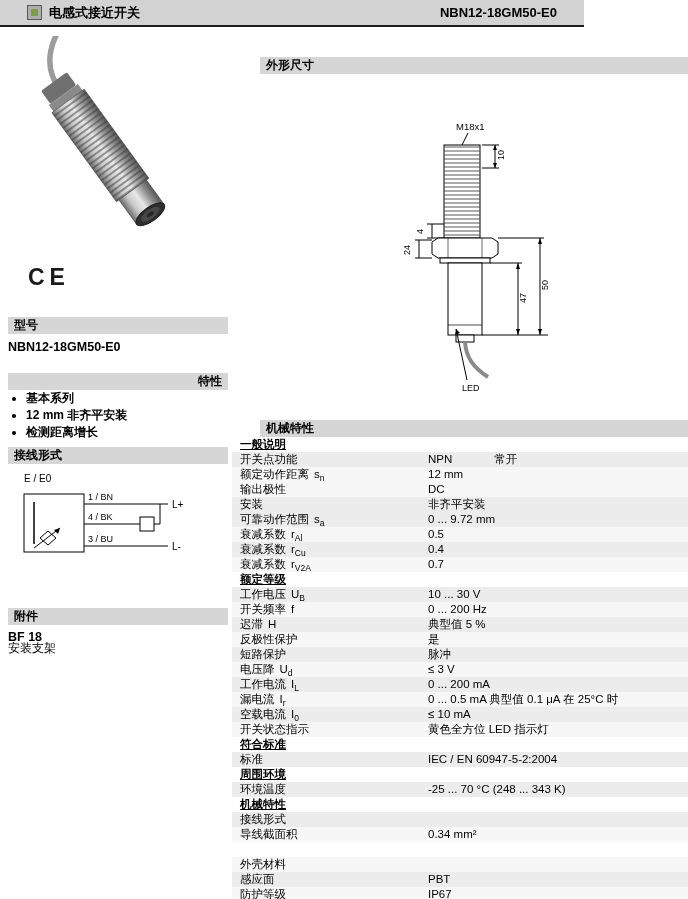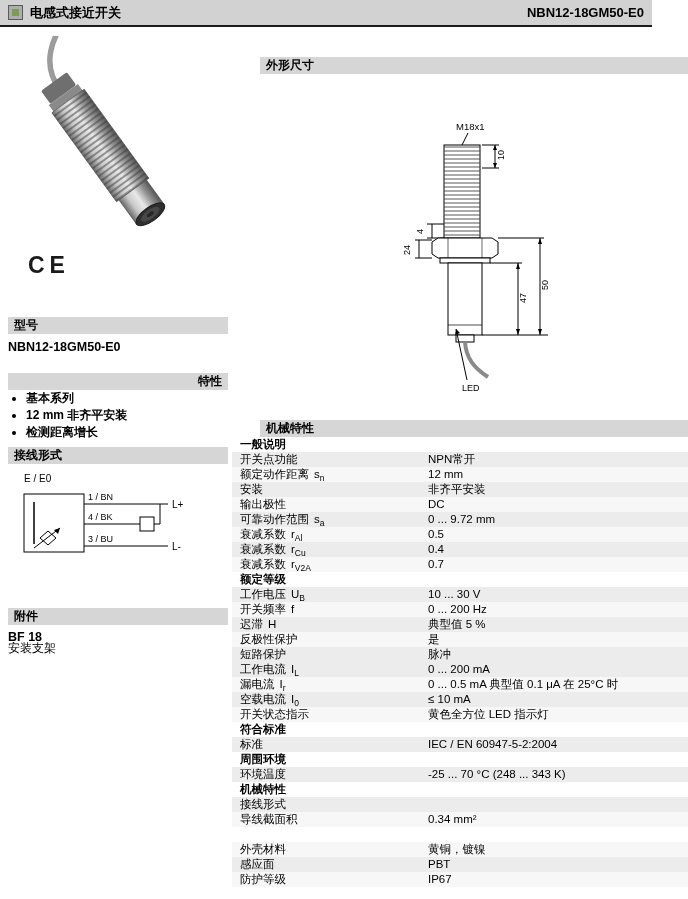--- a/index.html
+++ b/index.html
@@ -4,67 +4,67 @@
 <style>
   * { box-sizing: border-box; }
   html, body { margin: 0; padding: 0; }
   body {
     width: 688px; height: 899px; position: relative; overflow: hidden;
     background: #ffffff; color: #000;
     font-family: "Liberation Sans", "DejaVu Sans", sans-serif; font-size: 12px;
   }
   
   .header {
-    position: absolute; left: 0; top: 0; width: 652px; height: 27px;
+    position: absolute; left: 0; top: 0; width: 584px; height: 27px;
     background: #d2d2d2; border-bottom: 2px solid #1c1c1c;
-    display: flex; align-items: center; gap: 7px; padding: 0 8px;
+    display: flex; align-items: center; gap: 7px; padding: 0 27px;
   }
   .brand-icon { width: 15px; height: 15px; border: 1px solid #5a5a5a; background: #abaeA9; position: relative; flex: 0 0 auto; }
   .brand-icon::after { content: ""; position: absolute; left: 3px; top: 3px; right: 3px; bottom: 3px; background: #7d9c53; }
   .header-title { font-weight: bold; font-size: 13px; }
   .header-model { margin-left: auto; font-weight: bold; font-size: 13px; }
 
   
   .section-bar {
     position: absolute; height: 17px; background: #d6d6d6;
     font-weight: bold; font-size: 12px; line-height: 13px; padding: 2px 6px;
   }
   .lbar { left: 8px; width: 220px; }
   .rbar { left: 232px; width: 456px; margin-left: 28px; }
 
   
   #photo-box { position: absolute; left: 8px; top: 36px; width: 212px; height: 234px; }
-  #ce-mark { position: absolute; left: 28px; top: 252px; font-size: 23px; font-weight: bold; letter-spacing: 5px; color: #1a1a1a; }
+  #ce-mark { position: absolute; left: 28px; top: 264px; font-size: 23px; font-weight: bold; letter-spacing: 5px; color: #1a1a1a; }
   #model-bar { top: 317px; }
   #model-value { position: absolute; left: 8px; top: 340px; font-weight: bold; font-size: 12.5px; }
   #features-bar { top: 373px; text-align: right; }
   #features-list { position: absolute; left: 8px; top: 390px; margin: 0; padding-left: 18px; font-size: 12px; line-height: 17px; list-style: disc outside; font-weight: bold; }
   #conn-bar { top: 447px; }
   #wiring-svg { position: absolute; left: 10px; top: 468px; }
   #acc-bar { top: 608px; }
   #acc-name { position: absolute; left: 8px; top: 630px; font-weight: bold; font-size: 12.5px; }
   #acc-desc { position: absolute; left: 8px; top: 640px; font-size: 12px; }
 
   
   #dims-bar { top: 57px; }
   #dim-svg { position: absolute; left: 372px; top: 118px; }
   #tech-bar { top: 420px; }
 
   #spec-table { position: absolute; left: 232px; top: 437px; width: 456px; }
   .spec-group-title {
     height: 15px; line-height: 15px; font-weight: bold; font-size: 11.5px;
-    padding-left: 8px; background: #ffffff; white-space: nowrap;
+    padding-left: 8px; background: #ffffff; white-space: nowrap; text-decoration: underline;
   }
   .spec-row { display: flex; height: 15px; line-height: 15px; font-size: 11.5px; }
   .spec-row.a { background: #ececec; }
   .spec-row.b { background: #f7f7f7; }
   .spec-row.spacer { background: #ffffff; }
   .spec-row .label { width: 196px; flex: 0 0 auto; padding-left: 8px; white-space: nowrap; overflow: hidden; }
   .spec-row .value { flex: 1; white-space: nowrap; overflow: hidden; }
-  .spec-row .value2 { }
+  .spec-row .value2 { margin-left: 42px; }
   .sym { margin-left: 5px; }
   sub { font-size: 8.5px; line-height: 0; }
 
   svg text { font-family: "Liberation Sans", "DejaVu Sans", sans-serif; fill: #000; }
 </style>
 </head>
 <body>
 
 <div class="header">
   <span class="brand-icon"></span>
@@ -204,28 +204,28 @@
 <div id="spec-table">
     <div class="spec-group-title">一般说明</div>
     <div class="spec-row a">
       <div class="label">开关点功能</div>
       <div class="value">NPN<span class="value2">常开</span></div>
     </div>
     <div class="spec-row b">
       <div class="label">额定动作距离<span class="sym">s</span><sub>n</sub></div>
       <div class="value">12 mm</div>
     </div>
+    <div class="spec-row b">
+      <div class="label">输出极性</div>
+      <div class="value">DC</div>
+    </div>
     <div class="spec-row a">
       <div class="label">安装</div>
       <div class="value">非齐平安装</div>
     </div>
-    <div class="spec-row b">
-      <div class="label">输出极性</div>
-      <div class="value">DC</div>
-    </div>
     <div class="spec-row a">
       <div class="label">可靠动作范围<span class="sym">s</span><sub>a</sub></div>
       <div class="value">0 ... 9.72 mm</div>
     </div>
     <div class="spec-row b">
       <div class="label">衰减系数<span class="sym">r</span><sub>Al</sub></div>
       <div class="value">0.5</div>
     </div>
     <div class="spec-row a">
       <div class="label">衰减系数<span class="sym">r</span><sub>Cu</sub></div>
@@ -249,20 +249,24 @@
       <div class="value">典型值 5 %</div>
     </div>
     <div class="spec-row b">
       <div class="label">反极性保护</div>
       <div class="value">是</div>
     </div>
     <div class="spec-row a">
       <div class="label">短路保护</div>
       <div class="value">脉冲</div>
     </div>
+    <div class="spec-row b">
+      <div class="label">电压降<span class="sym">U</span><sub>d</sub></div>
+      <div class="value">≤ 3 V</div>
+    </div>
     <div class="spec-row a">
       <div class="label">工作电流<span class="sym">I</span><sub>L</sub></div>
       <div class="value">0 ... 200 mA</div>
     </div>
     <div class="spec-row b">
       <div class="label">漏电流<span class="sym">I</span><sub>r</sub></div>
       <div class="value">0 ... 0.5 mA 典型值 0.1 μA 在 25°C 时</div>
     </div>
     <div class="spec-row a">
       <div class="label">空载电流<span class="sym">I</span><sub>0</sub></div>
@@ -286,21 +290,20 @@
     <div class="spec-row a">
       <div class="label">接线形式</div>
     </div>
     <div class="spec-row b">
       <div class="label">导线截面积</div>
       <div class="value">0.34 mm²</div>
     </div>
     <div class="spec-row spacer"></div>
     <div class="spec-row b">
       <div class="label">外壳材料</div>
-      <div class="value">黄铜，镀镍</div>
     </div>
     <div class="spec-row a">
       <div class="label">感应面</div>
       <div class="value">PBT</div>
     </div>
     <div class="spec-row b">
       <div class="label">防护等级</div>
       <div class="value">IP67</div>
     </div>
   </div>

